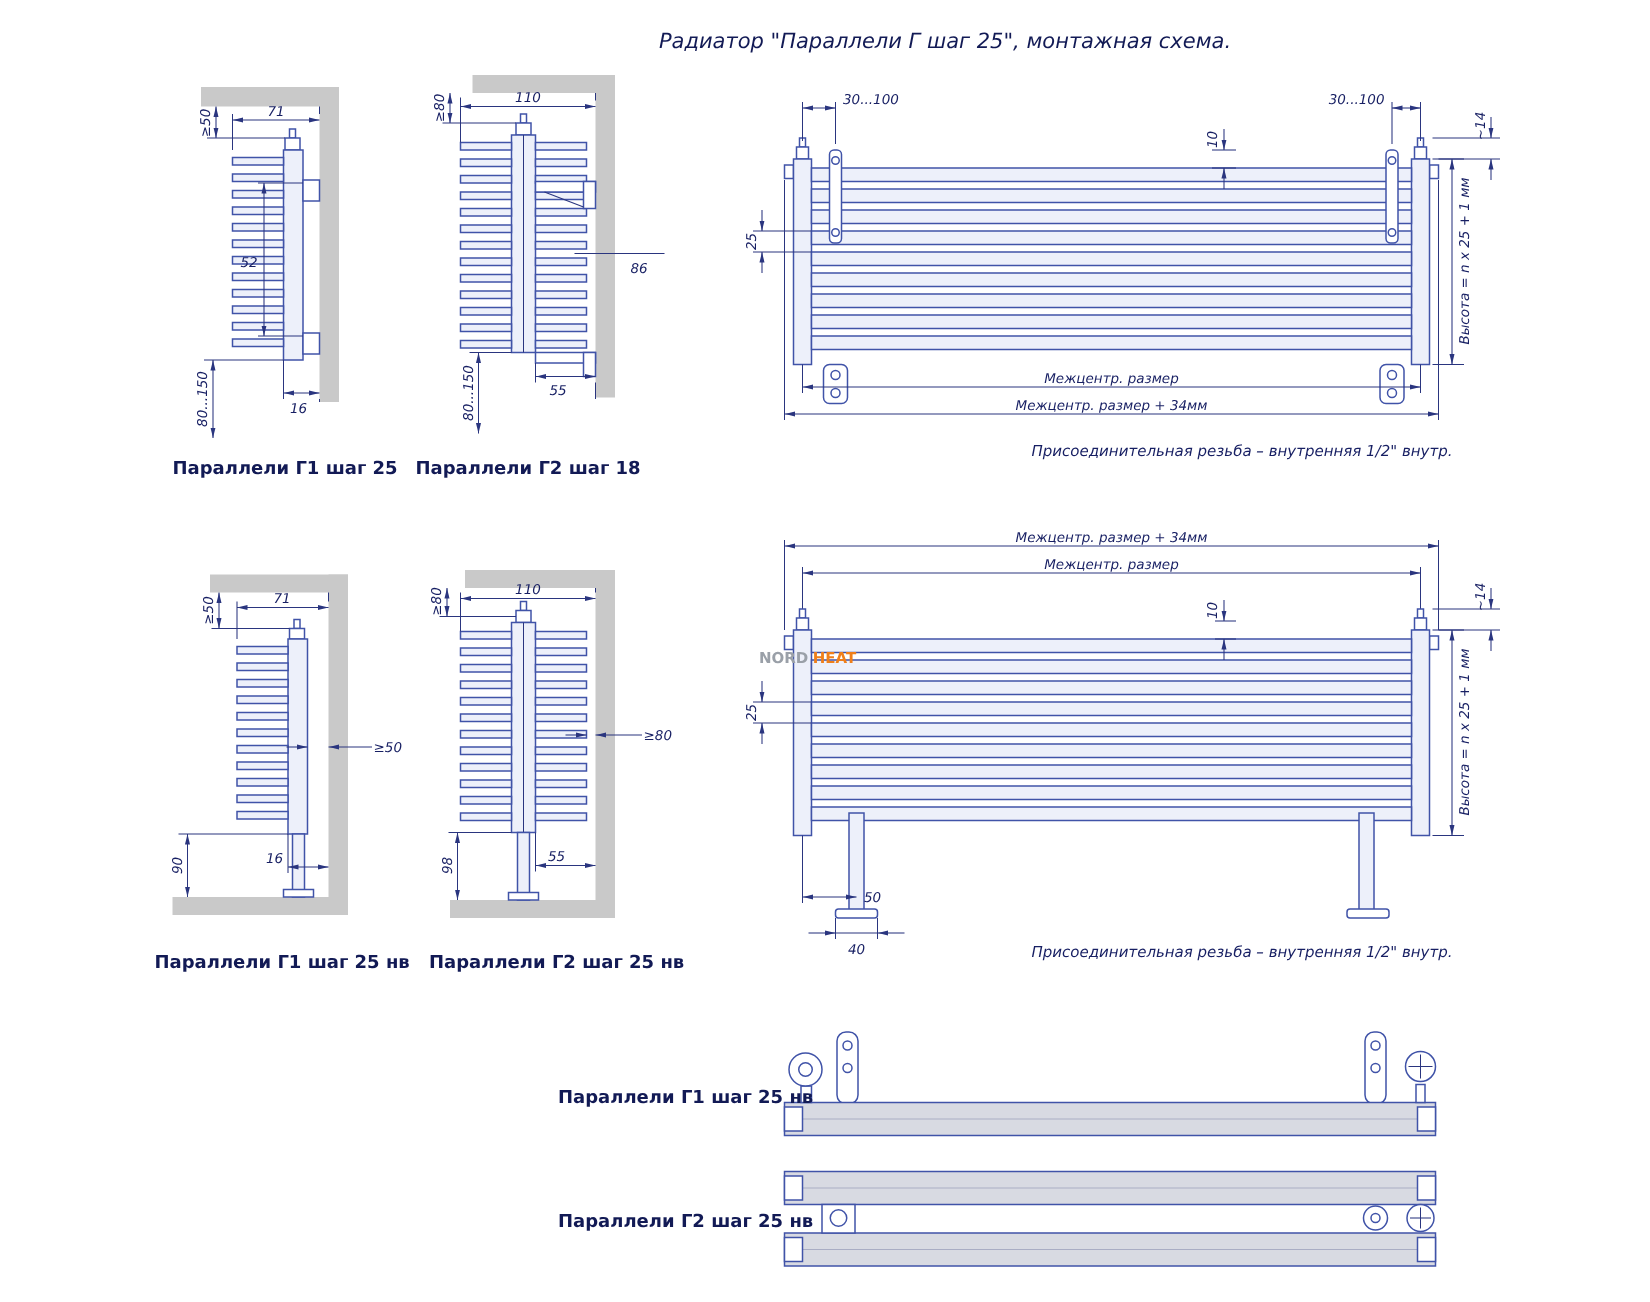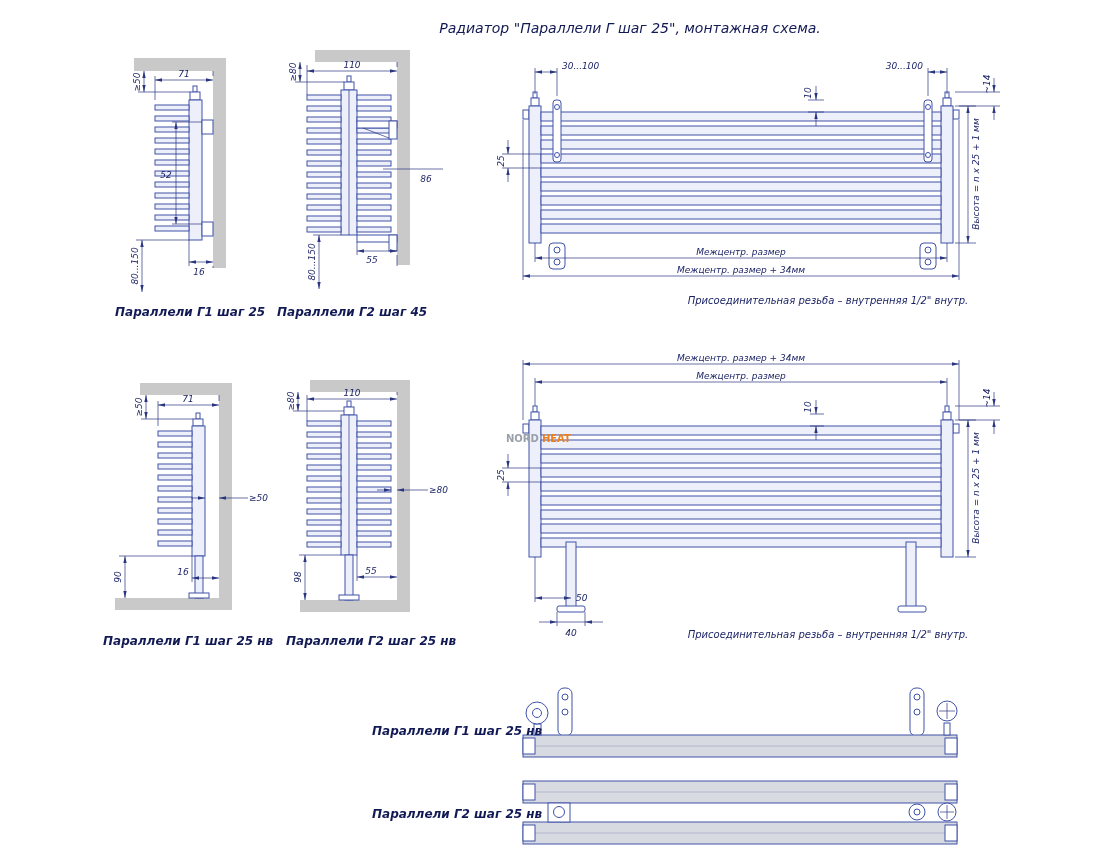--- a/index.html
+++ b/index.html
@@ -1,20 +1,20 @@
 <!DOCTYPE html>
 <html><head>
 <meta charset="utf-8">
 <style>
   *{margin:0;padding:0;box-sizing:border-box}
   body{background:#fff;font-family:"DejaVu Sans",sans-serif}
   #canvas{position:relative;width:1100px;height:868px;background:#fff;overflow:hidden}
   .abs{position:absolute}
   .title{font-style:italic;font-size:14px;color:#121a55;text-align:center;white-space:nowrap}
-  .cap{font-style:italic;font-weight:bold;font-size:12px;color:#121a55;text-align:center;white-space:nowrap}
+  .cap{font-weight:bold;font-size:12px;color:#121a55;text-align:center;white-space:nowrap}
   svg{overflow:visible;display:block}
   .wall{fill:#c9c9c9;stroke:none}
   .part{fill:#ffffff;stroke:#4053a8;stroke-width:1}
   .partf{fill:#edf0fa;stroke:#4053a8;stroke-width:1}
   .bar{fill:#d8dae2;stroke:#4053a8;stroke-width:1}
   .dim,.ext{stroke:#2a357f;stroke-width:0.7;fill:none}
   .sub{stroke:#a9adc4;stroke-width:0.8}
   text{font-style:italic;font-size:9px;fill:#171f63;font-family:"DejaVu Sans",sans-serif}
   .note{font-size:10px}
   .logo{font-size:10px;font-weight:bold;font-style:normal}
@@ -160,21 +160,21 @@
         <line class="ext" x1="114" y1="221" x2="114" y2="210"></line>
       <line class="dim" x1="74" y1="206" x2="114" y2="206" marker-start="url(#arr)" marker-end="url(#arr)"></line>
       <text x="89" y="218" text-anchor="middle">55</text>
     </g>
     <g>
       <line class="ext" x1="30" y1="190" x2="58" y2="190"></line>
       <line class="dim" x1="36" y1="190" x2="36" y2="244" marker-start="url(#arr)" marker-end="url(#arr)"></line>
       <text transform="rotate(-90 32 217)" x="32" y="217" text-anchor="middle">80...150</text>
     </g>
   </svg>
-  <div class="abs cap" style="left:277px;top:305px;width:150px">Параллели Г2 шаг 45</div>
+  <div class="abs cap" style="left:277px;top:305px;width:150px">Параллели Г2 шаг 18</div>
 
   <svg class="abs" style="left:478px;top:50px" width="584" height="262" viewBox="0 0 584 262">
     <g>
       <rect class="part" x="55" y="42" width="4" height="6"></rect>
       <rect class="part" x="53" y="48" width="8" height="8"></rect>
       <rect class="part" x="467" y="42" width="4" height="6"></rect>
       <rect class="part" x="465" y="48" width="8" height="8"></rect>
       <rect class="part" x="45" y="60" width="6" height="9"></rect>
         <rect class="part" x="475" y="60" width="6" height="9"></rect>
       <rect class="partf" x="51" y="56" width="12" height="137"></rect>

